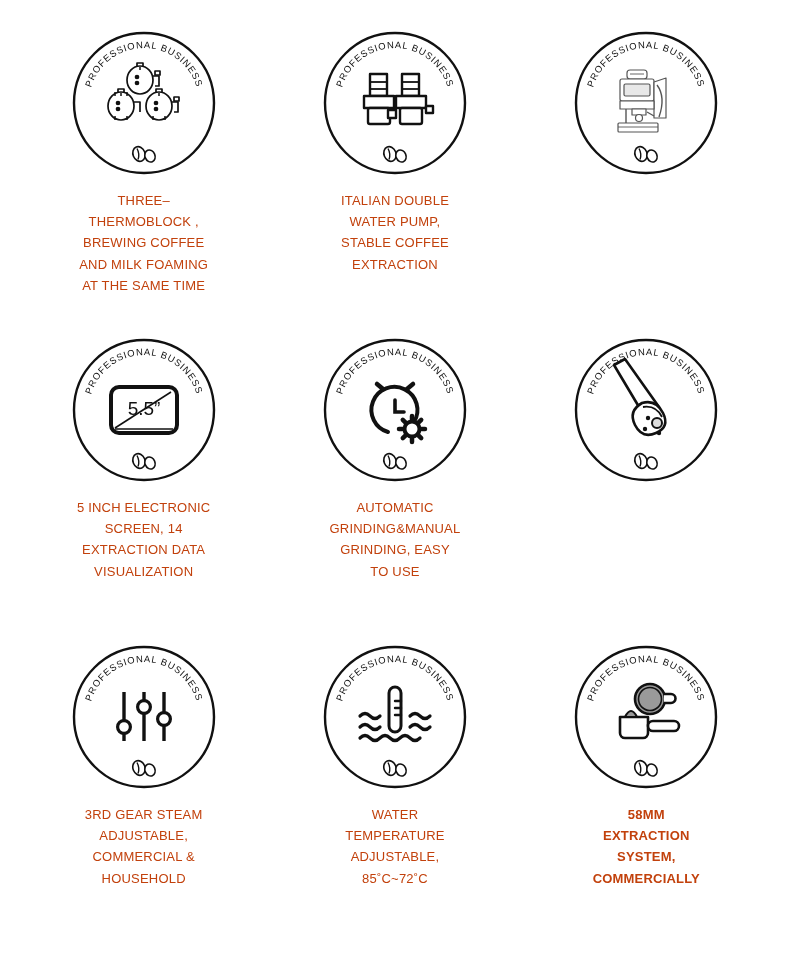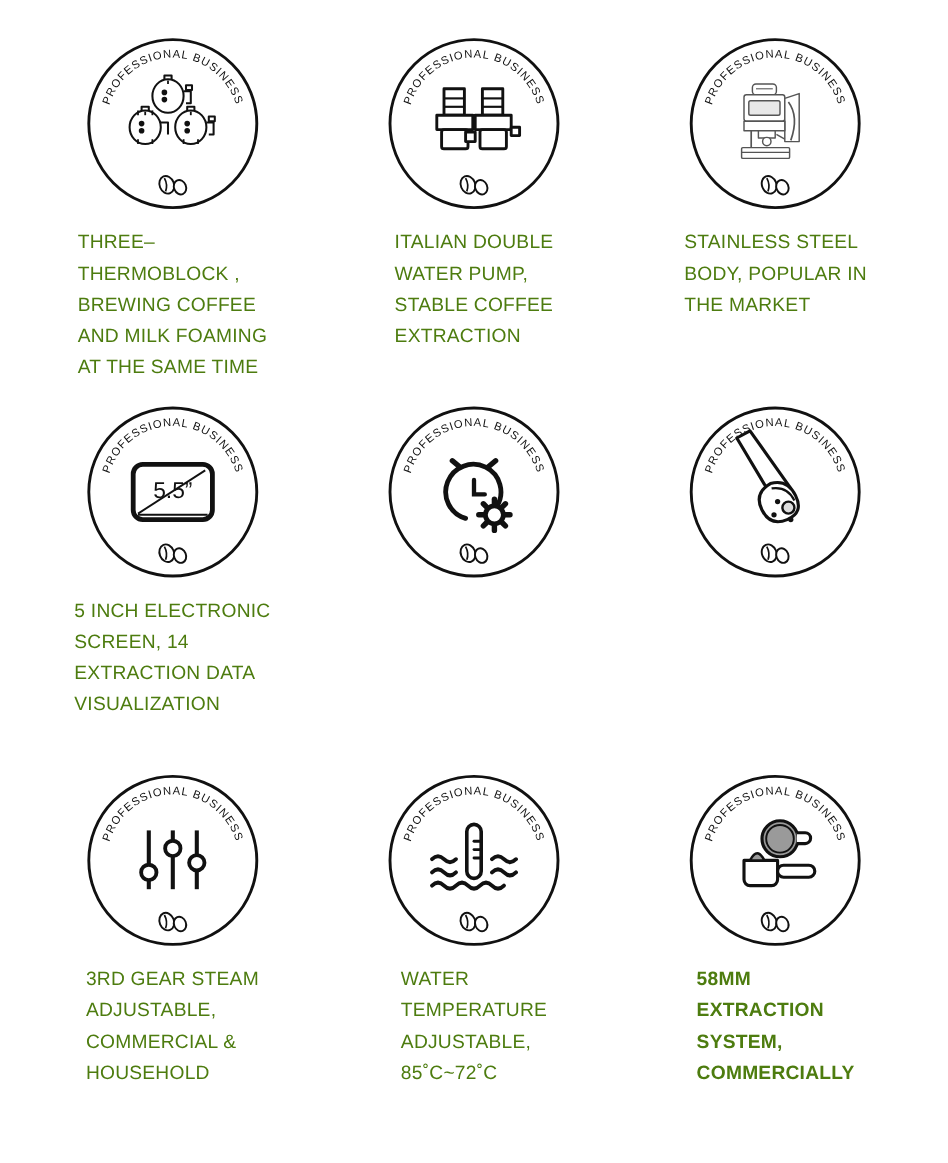--- a/index.html
+++ b/index.html
@@ -43,25 +43,25 @@
   }
   .arc-text {
     font-family: "Liberation Sans", sans-serif;
     font-size: 9.4px;
     letter-spacing: 0.9px;
     fill: #111;
     font-weight: 400;
   }
   .caption {
     margin-top: 14px;
-    text-align: left;
-    font-size: 16px;
+    text-align: center;
+    font-size: 13px;
     line-height: 1.63;
     letter-spacing: 0.2px;
-    color: #4d7c0f;
+    color: #c2410c;
     max-width: 215px;
     white-space: pre-line;
   }
   
   .r1c1 .caption { max-width: 212px; }
   .r1c2 .caption { max-width: 176px; }
   .r1c3 .caption { max-width: 200px; }
   .r2c1 .caption { max-width: 206px; }
   .r2c2 .caption { max-width: 192px; }
   .r2c3 .caption { max-width: 200px; }
@@ -188,23 +188,20 @@
           <line x1="45" y1="97" x2="85" y2="97" stroke-width="0.9"></line>
           <path d="M 74 82 l 7 4" stroke-width="1.2"></path>
         </g>
         <g stroke="#111" stroke-width="1.6" fill="#fff">
           <ellipse cx="68" cy="124" rx="6" ry="7.5" transform="rotate(-22 68 124)"></ellipse>
           <path d="M 66 118.5 q 3 5.5 1 11" fill="none" stroke-width="1.4"></path>
           <ellipse cx="79" cy="126" rx="5" ry="6.2" transform="rotate(-22 79 126)"></ellipse>
         </g>
       </svg>
     </div>
-    <div class="caption">STAINLESS STEEL
-BODY,  POPULAR IN
-THE MARKET</div>
   </div>
 
   <div class="feature-cell r2c1">
     <div class="badge">
       <svg viewBox="0 0 146 146" xmlns="http://www.w3.org/2000/svg">
         <defs>
             <path id="arc4" d="M 18 73 A 55 55 0 0 1 128 73" fill="none"></path>
           </defs>
         <circle cx="73" cy="73" r="70" fill="#fff" stroke="#111" stroke-width="2.4"></circle>
         <text class="arc-text">
@@ -258,20 +255,24 @@
             </g>
           </g>
         </g>
         <g stroke="#111" stroke-width="1.6" fill="#fff">
           <ellipse cx="68" cy="124" rx="6" ry="7.5" transform="rotate(-22 68 124)"></ellipse>
           <path d="M 66 118.5 q 3 5.5 1 11" fill="none" stroke-width="1.4"></path>
           <ellipse cx="79" cy="126" rx="5" ry="6.2" transform="rotate(-22 79 126)"></ellipse>
         </g>
       </svg>
     </div>
+    <div class="caption">AUTOMATIC
+GRINDING&amp;MANUAL
+GRINDING,  EASY
+TO USE</div>
   </div>
 
   <div class="feature-cell r2c3">
     <div class="badge">
       <svg viewBox="0 0 146 146" xmlns="http://www.w3.org/2000/svg">
         <defs>
             <path id="arc6" d="M 18 73 A 55 55 0 0 1 128 73" fill="none"></path>
           </defs>
         <circle cx="73" cy="73" r="70" fill="#fff" stroke="#111" stroke-width="2.4"></circle>
         <text class="arc-text">

